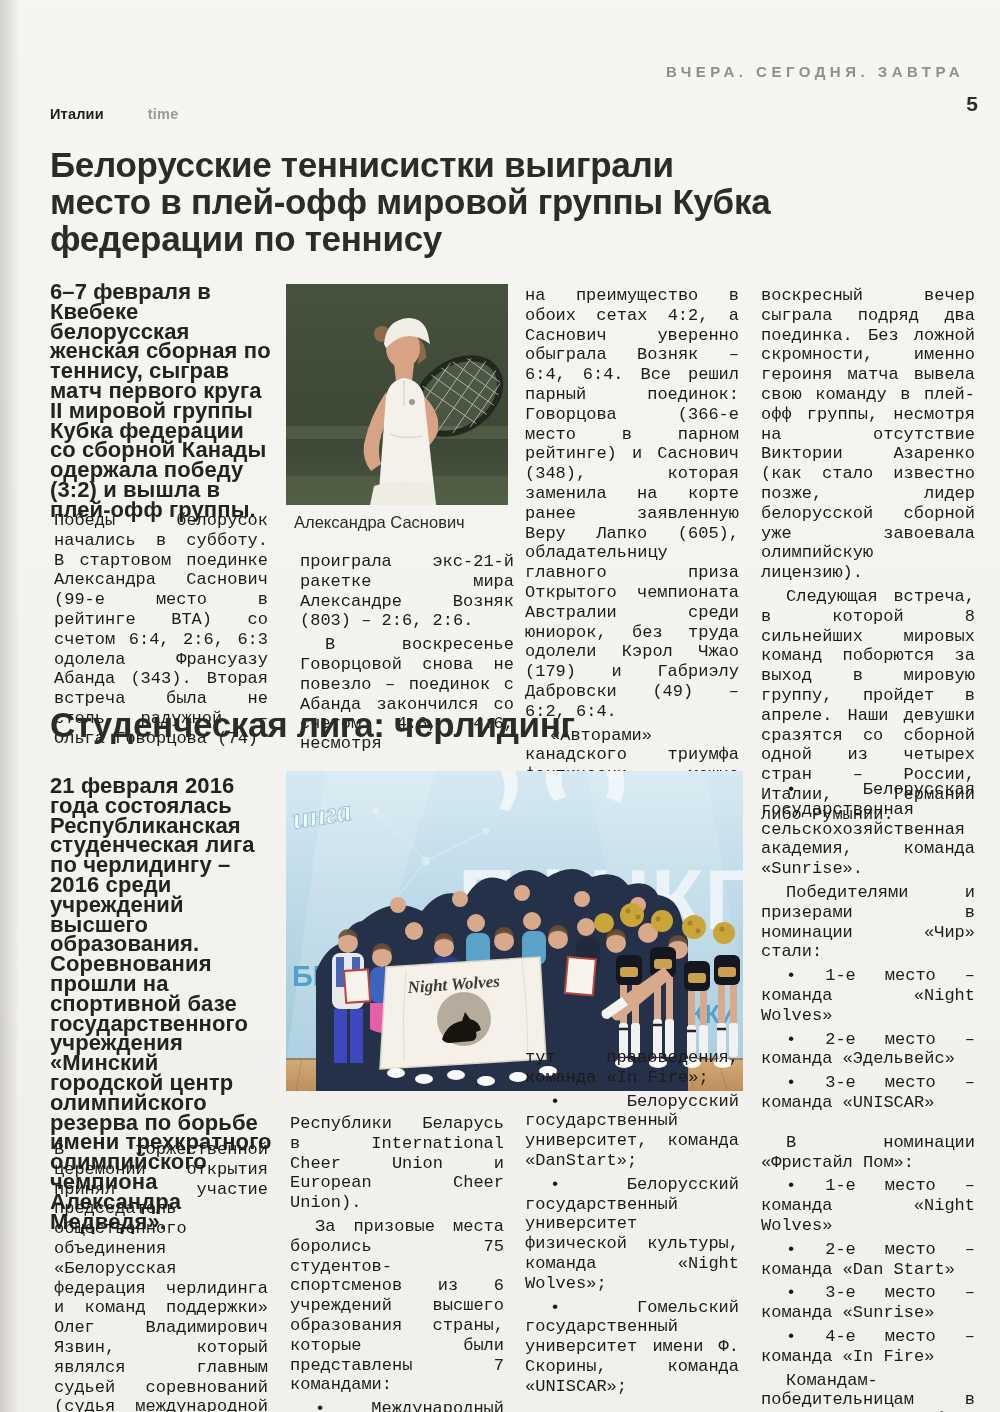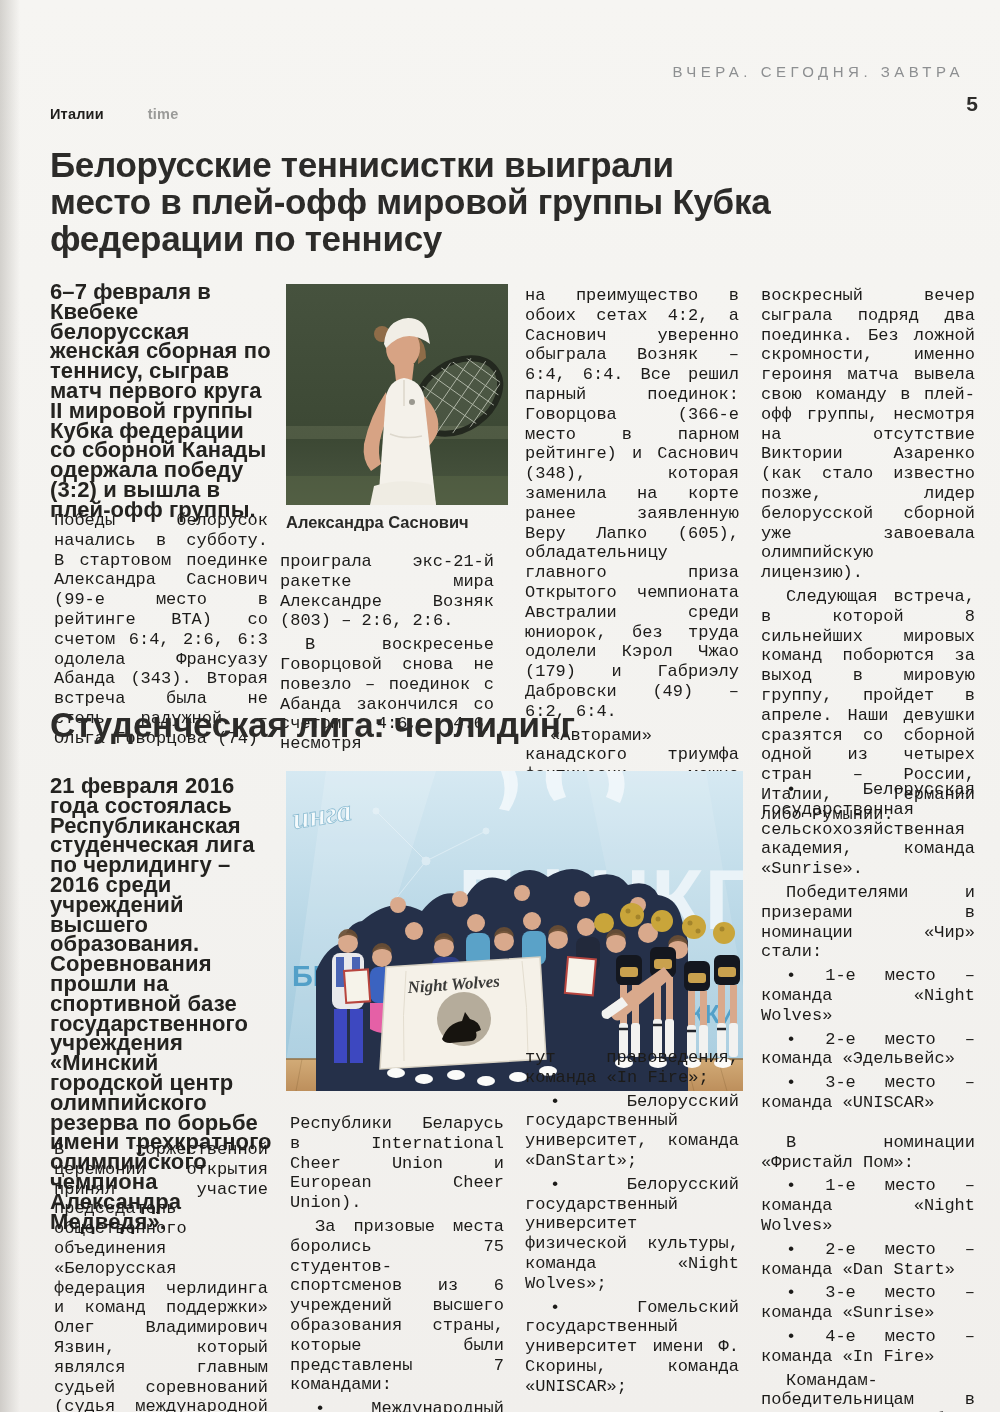--- a/index.html
+++ b/index.html
@@ -4,35 +4,35 @@
 <style>
   html,body{margin:0;padding:0;background:#e9e7e4;}
   .page{
     position:relative;width:1000px;height:1412px;margin:0 auto;
     background:linear-gradient(180deg,#f6f5f2 0%,#f3f2ef 60%,#f1efec 100%);
     font-family:"Liberation Sans",sans-serif;color:#1d1c1a;overflow:hidden;
   }
   .edge-shadow{position:absolute;left:0;top:0;width:20px;height:100%;
     background:linear-gradient(90deg,rgba(120,115,108,.28),rgba(120,115,108,0));}
   .kicker{position:absolute;top:63px;right:36px;font-size:15px;letter-spacing:4.5px;
-    color:#8d8f91;font-weight:400;}
+    color:#8d8f91;font-weight:700;}
   .pagenum{position:absolute;top:92px;right:22px;font-size:21px;font-weight:bold;color:#2e2d2b;}
   .brand{position:absolute;top:106px;left:50px;font-size:14.5px;font-weight:bold;color:#1f1e1c;letter-spacing:.2px;}
   .brand .lt{color:#9b9b99;margin-left:44px;}
   .headline{position:absolute;left:50px;font-weight:bold;color:#2c2b29;
     font-size:35px;line-height:37px;letter-spacing:-.3px;white-space:nowrap;}
   .h1{top:146px;}
   .h2{top:706px;}
   .tb{position:absolute;width:222px;}
   .lede{font-size:22px;line-height:19.8px;font-weight:bold;color:#242320;letter-spacing:.1px;}
   .body-p{font-family:Liberation Mono, monospace;font-size:17px;line-height:19.8px;
     text-align:justify;color:#1c1b19;margin:4px;}
   .body-p.ind{text-indent:25px;}
   .gap-top{margin-top:20px;}
-  .caption{font-size:16.5px;font-weight:bold;color:#2a2a28;}
+  .caption{font-size:16.5px;font-weight:normal;color:#2a2a28;margin-left:8px;}
   .photo{position:absolute;display:block;}
   svg{display:block;}
 </style>
 </head>
 <body>
 
 <div class="page">
   <div class="edge-shadow"></div>
 
   <div class="kicker">ВЧЕРА. СЕГОДНЯ. ЗАВТРА</div>
@@ -92,21 +92,21 @@
       <path d="M136,110 Q157,130 151,150 Q141,170 119,179 L112,166 Q134,158 138,140 Q140,126 127,118 Z" fill="#d7a384"></path>
       <circle cx="115" cy="174" r="8" fill="#d7a384"></circle>
       <path d="M92,221 L100,112 Q104,96 118,94 Q134,96 138,112 L150,221 Z" fill="#f4f1ea"></path>
       <path d="M104,150 q14,6 32,2" stroke="#ddd8cd" stroke-width="1.5" fill="none"></path>
       <path d="M118,96 l0,26" stroke="#e2ddd2" stroke-width="2" fill="none"></path>
       <circle cx="126" cy="118" r="3" fill="#9a988f"></circle>
       <path d="M84,221 L88,202 Q115,193 146,201 L150,221 Z" fill="#efece3"></path>
     </g>
   </svg>
   <div class="tb caption" style="left:286px;top:513px;">Александра Саснович</div>
-  <div class="tb" style="left:276px;top:548px;">
+  <div class="tb" style="left:296px;top:548px;">
     <p class="body-p">проиграла экс-21-й ракетке мира Александре Возняк (803) – 2:6, 2:6.</p>
     <p class="body-p ind">В воскресенье Говорцовой снова не повезло – поединок с Абанда закончился со счетом 4:6, 4:6, несмотря</p>
   </div>
   <div class="tb" style="left:521px;top:282px;">
     <p class="body-p">на преимущество в обоих сетах 4:2, а Саснович уверенно обыграла Возняк – 6:4, 6:4. Все решил парный поединок: Говорцова (366-е место в парном рейтинге) и Саснович (348), которая заменила на корте ранее заявленную Веру Лапко (605), обладательницу главного приза Открытого чемпионата Австралии среди юниорок, без труда одолели Кэрол Чжао (179) и Габриэлу Дабровски (49) – 6:2, 6:4.</p>
     <p class="body-p ind">«Авторами» канадского триумфа фактически можно назвать Александру Саснович и Ольгу Говорцову, причем Александра в</p>
   </div>
   <div class="tb" style="left:757px;top:282px;">
     <p class="body-p">воскресный вечер сыграла подряд два поединка. Без ложной скромности, именно героиня матча вывела свою команду в плей-офф группы, несмотря на отсутствие Виктории Азаренко (как стало известно позже, лидер белорусской сборной уже завоевала олимпийскую лицензию).</p>
     <p class="body-p ind">Следующая встреча, в которой 8 сильнейших мировых команд поборются за выход в мировую группу, пройдет в апреле. Наши девушки сразятся со сборной одной из четырех стран – России, Италии, Германии либо Румынии.</p>

